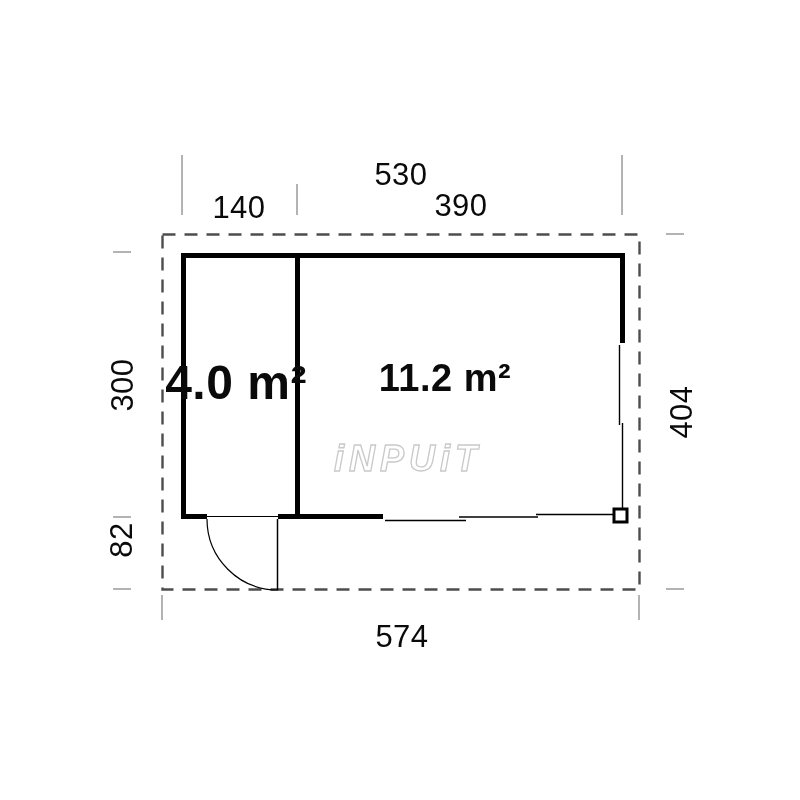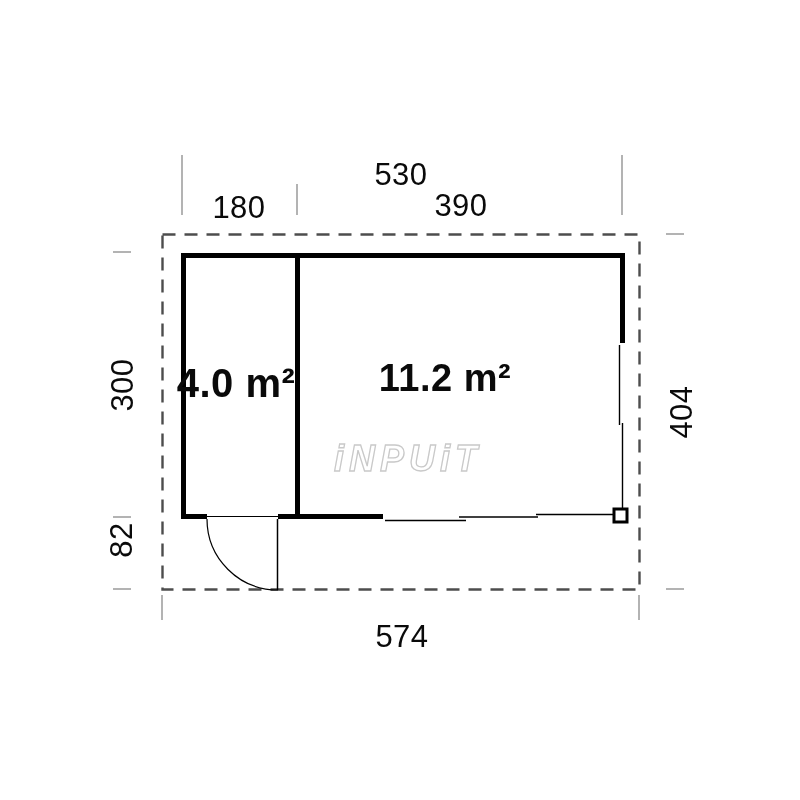--- a/index.html
+++ b/index.html
@@ -10,21 +10,21 @@
   }
   .plan{position:absolute;left:0;top:0;width:688px;height:800px;}
   svg{position:absolute;left:0;top:0;}
   .txt{
     position:absolute;color:#0a0a0a;white-space:nowrap;
     transform:translate(-50%,-50%);
     font-size:31px;line-height:1;letter-spacing:0.5px;
   }
   .txt.vert{transform:translate(-50%,-50%) rotate(-90deg);}
   .room-label{font-weight:bold;}
-  .room-label.small{font-size:40px;}
+  .room-label.small{font-size:48px;}
   .room-label.large{font-size:38px;}
   .watermark{
     position:absolute;transform:translate(-50%,-50%);
     font-size:36px;font-weight:bold;font-style:italic;
     letter-spacing:5px;color:#ffffff;
     -webkit-text-stroke:1.3px #c9c9c9;
     white-space:nowrap;
     margin-top:48px;
   }
 </style>
@@ -63,21 +63,21 @@
     <line x1="113" y1="252" x2="131" y2="252" stroke="#b3b3b3" stroke-width="2"></line>
     <line x1="113" y1="517" x2="131" y2="517" stroke="#b3b3b3" stroke-width="2"></line>
     <line x1="113" y1="589" x2="131" y2="589" stroke="#b3b3b3" stroke-width="2"></line>
     <line x1="666" y1="234" x2="684" y2="234" stroke="#b3b3b3" stroke-width="2"></line>
     <line x1="666" y1="589" x2="684" y2="589" stroke="#b3b3b3" stroke-width="2"></line>
     <line x1="162" y1="595" x2="162" y2="620" stroke="#b3b3b3" stroke-width="2"></line>
     <line x1="639" y1="595" x2="639" y2="620" stroke="#b3b3b3" stroke-width="2"></line>
   </svg>
 
   <div class="txt" style="left:401px;top:174px;">530</div>
-  <div class="txt" style="left:239px;top:207px;">180</div>
+  <div class="txt" style="left:239px;top:207px;">140</div>
   <div class="txt" style="left:461px;top:205px;">390</div>
   <div class="txt vert" style="left:122px;top:385px;">300</div>
   <div class="txt vert" style="left:121px;top:540px;">82</div>
   <div class="txt vert" style="left:681px;top:412px;">404</div>
   <div class="txt" style="left:402px;top:636px;">574</div>
 
   <div class="txt room-label small" style="left:236px;top:383px;">4.0 m²</div>
   <div class="txt room-label large" style="left:445px;top:378px;">11.2 m²</div>
 
   <div class="watermark" style="left:408px;top:411px;">iNPUiT</div>

